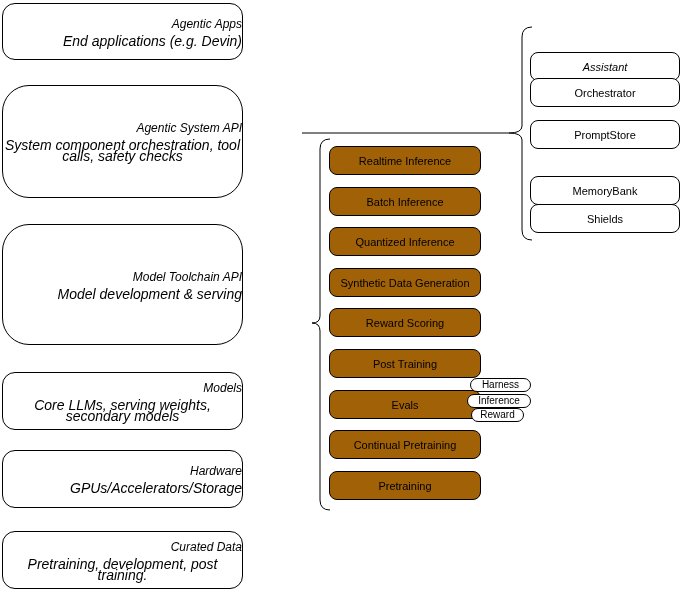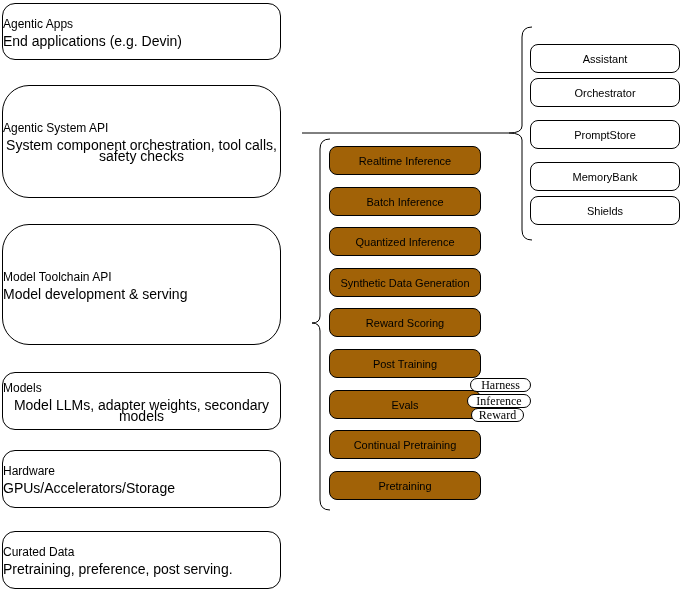--- a/index.html
+++ b/index.html
@@ -21,29 +21,30 @@
     left: 0;
     top: 0;
     width: 682px;
     height: 591px;
     pointer-events: none;
   }
   
   .lbox {
     position: absolute;
     left: 2px;
-    width: 279px;
+    width: 241px;
     border: 1px solid #000000;
     background: #ffffff;
     box-sizing: border-box;
     display: flex;
     flex-direction: column;
-    align-items: flex-start;
+    align-items: flex-end;
     justify-content: center;
     text-align: center;
+    font-style: italic;
   }
   .lbox .ltitle {
     font-size: 12px;
     line-height: 15px;
   }
   .lbox .lsub {
     font-size: 14px;
     line-height: 11px;
     margin-top: 4px;
   }
@@ -82,24 +83,23 @@
   
   .oval {
     position: absolute;
     border: 1px solid #000000;
     border-radius: 8px;
     background: #ffffff;
     box-sizing: border-box;
     display: flex;
     align-items: center;
     justify-content: center;
-    font-size: 12px;
+    font-size: 10px;
     line-height: 10px;
     z-index: 3;
-    font-family: Liberation Serif, serif;
   }
 </style>
 </head>
 <body>
 
 <div class="canvas">
 
   <svg class="overlay" viewBox="0 0 682 591" xmlns="http://www.w3.org/2000/svg">
 
     <path d="M 302 133 L 509 133" stroke="#000000" stroke-width="1" fill="none"></path>
@@ -119,46 +119,46 @@
     <div class="lsub">System component orchestration, tool calls, safety checks</div>
   </div>
 
   <div class="lbox" style="top:224px; height:121px; border-radius:27px;">
     <div class="ltitle">Model Toolchain API</div>
     <div class="lsub">Model development &amp; serving</div>
   </div>
 
   <div class="lbox" style="top:372px; height:58px; border-radius:13px;">
     <div class="ltitle">Models</div>
-    <div class="lsub">Model LLMs, adapter weights, secondary models</div>
+    <div class="lsub">Core LLMs, serving weights, secondary models</div>
   </div>
 
   <div class="lbox" style="top:450px; height:58px; border-radius:13px;">
     <div class="ltitle">Hardware</div>
     <div class="lsub">GPUs/Accelerators/Storage</div>
   </div>
 
   <div class="lbox" style="top:531px; height:58px; border-radius:13px;">
     <div class="ltitle">Curated Data</div>
-    <div class="lsub">Pretraining, preference, post serving.</div>
+    <div class="lsub">Pretraining, development, post training.</div>
   </div>
 
   <div class="mbox" style="top:146px;">Realtime Inference</div>
   <div class="mbox" style="top:187px;">Batch Inference</div>
   <div class="mbox" style="top:227px;">Quantized Inference</div>
   <div class="mbox" style="top:268px;">Synthetic Data Generation</div>
   <div class="mbox" style="top:308px;">Reward Scoring</div>
   <div class="mbox" style="top:349px;">Post Training</div>
   <div class="mbox" style="top:390px;">Evals</div>
   <div class="mbox" style="top:430px;">Continual Pretraining</div>
   <div class="mbox" style="top:471px;">Pretraining</div>
 
   <div class="oval" style="left:470px; top:378px; width:61px; height:14px;">Harness</div>
   <div class="oval" style="left:467px; top:394px; width:64px; height:14px;">Inference</div>
   <div class="oval" style="left:471px; top:408px; width:53px; height:14px;">Reward</div>
 
-  <div class="rbox" style="top:44px;">Assistant</div>
+  <div class="rbox" style="top:52px;font-style:italic;">Assistant</div>
   <div class="rbox" style="top:78px;">Orchestrator</div>
   <div class="rbox" style="top:120px;">PromptStore</div>
-  <div class="rbox" style="top:162px;">MemoryBank</div>
-  <div class="rbox" style="top:196px;">Shields</div>
+  <div class="rbox" style="top:176px;">MemoryBank</div>
+  <div class="rbox" style="top:204px;">Shields</div>
 
 </div>
 
 </body></html>

